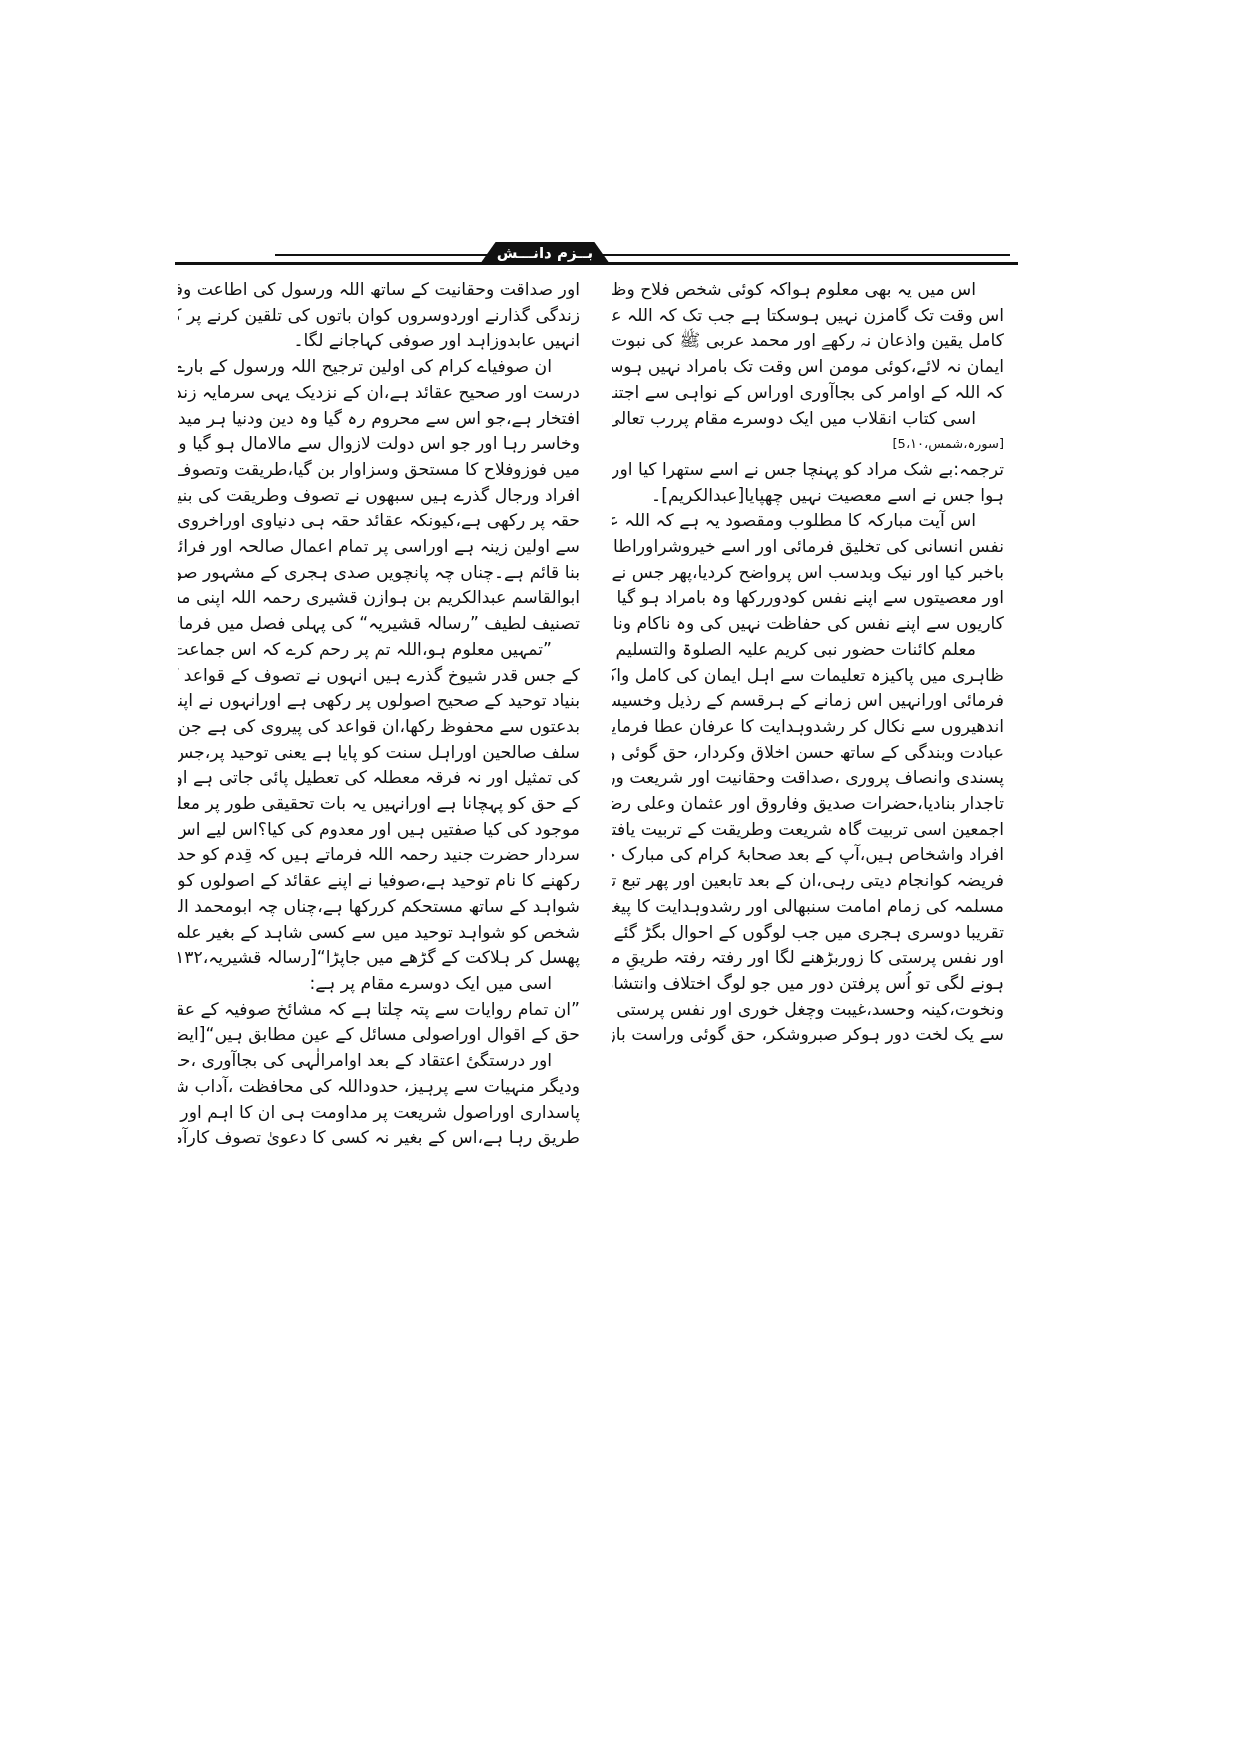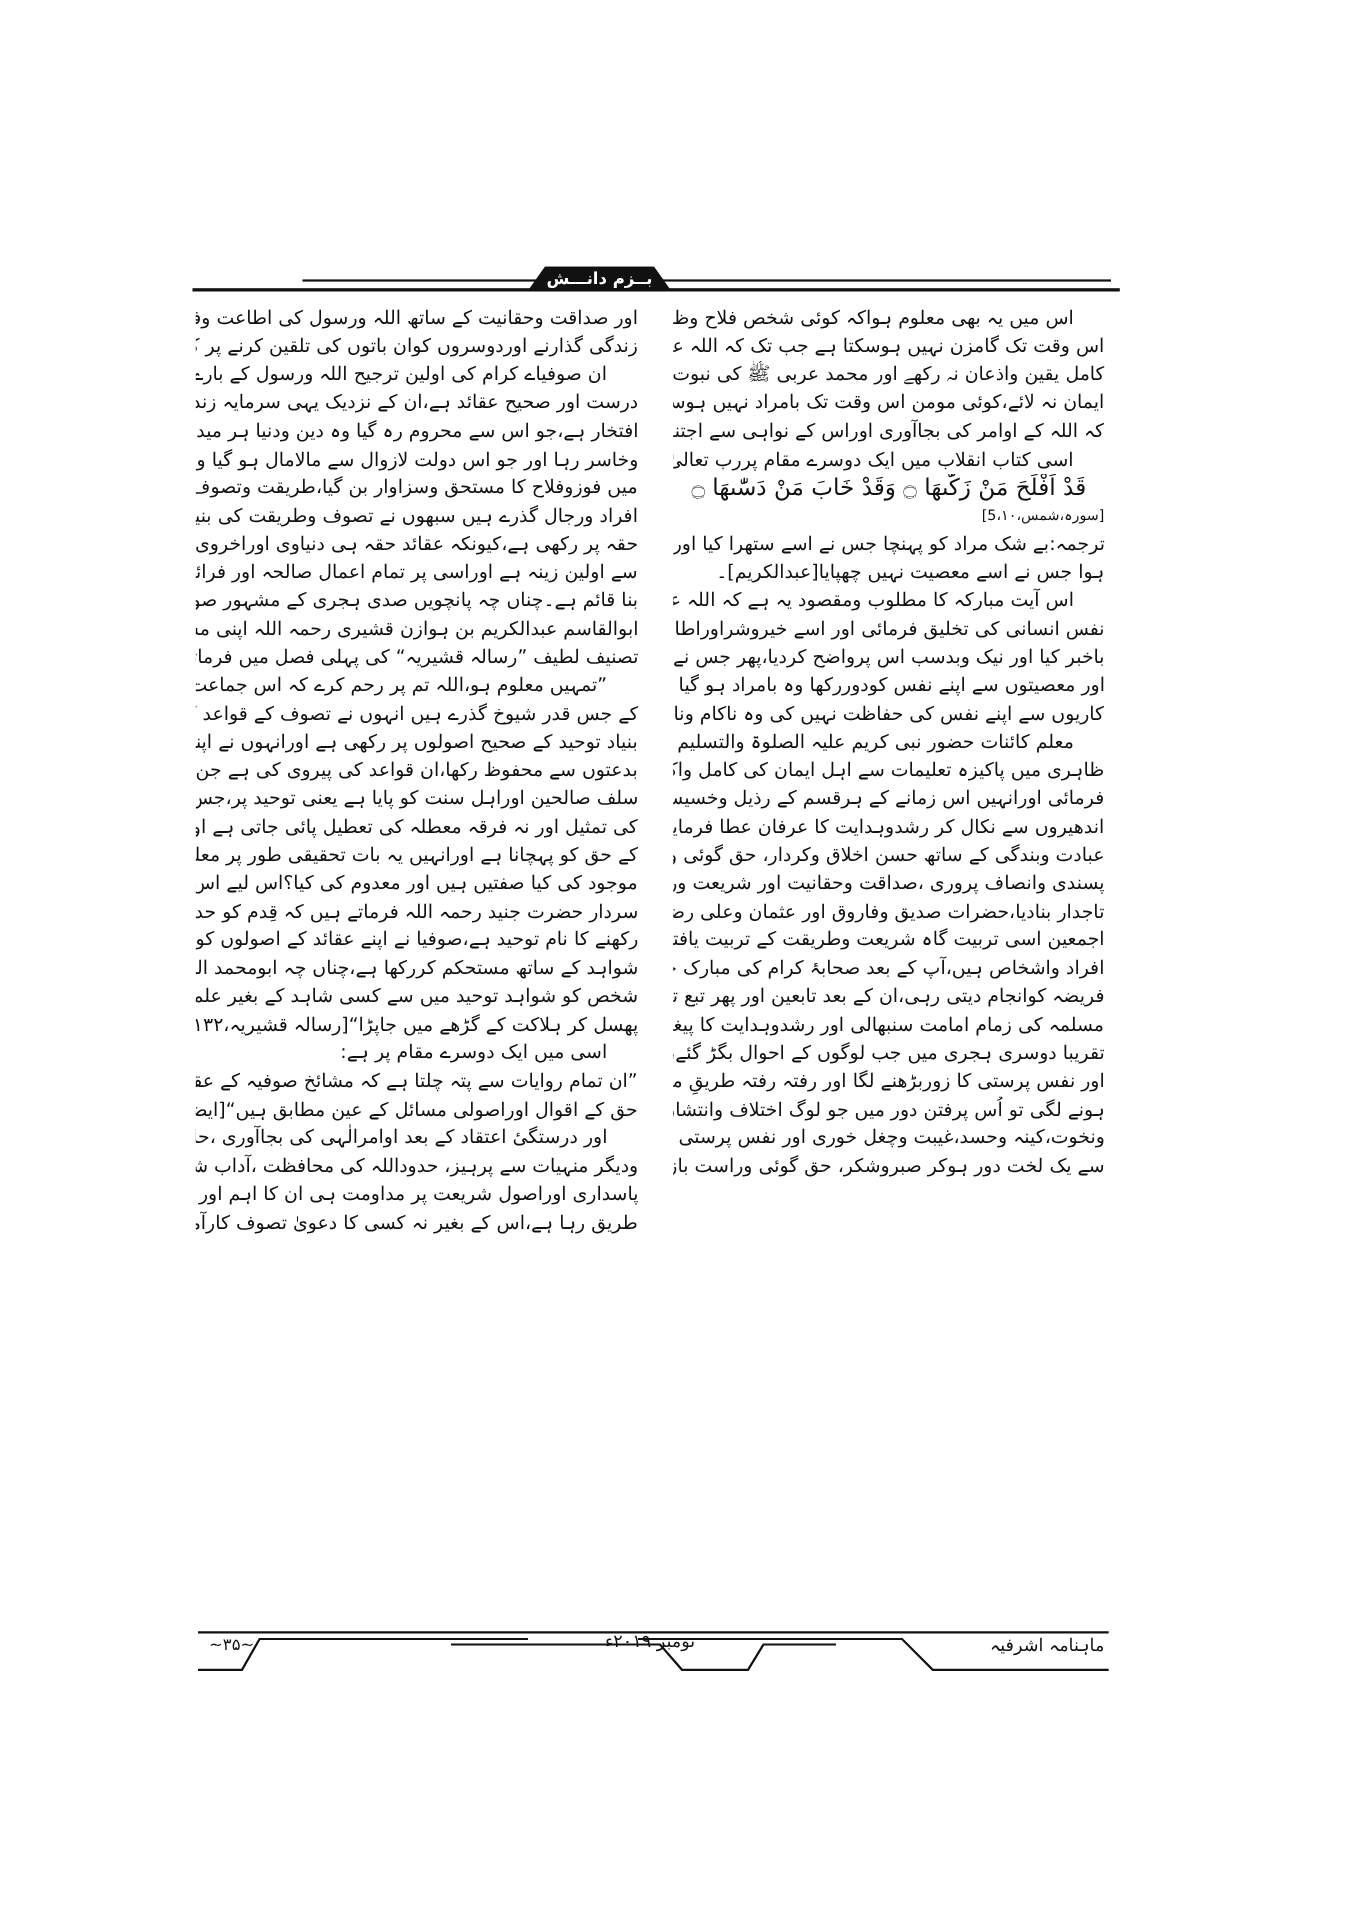--- a/index.html
+++ b/index.html
@@ -40,21 +40,20 @@
     <div class="tab">بــزم دانـــش</div>
   </div>
 
   <div class="col right" id="col-right">
       <span class="line indent">اس میں یہ بھی معلوم ہواکہ کوئی شخص فلاح وظفر کی شاہراہ پر</span>
       <span class="line ">اس وقت تک گامزن نہیں ہوسکتا ہے جب تک کہ اللہ عزوجل پر</span>
       <span class="line ">کامل یقین واذعان نہ رکھے اور محمد عربی ﷺ کی نبوت ورسالت پر</span>
       <span class="line ">ایمان نہ لائے،کوئی مومن اس وقت تک بامراد نہیں ہوسکتا جب تک</span>
       <span class="line ">کہ اللہ کے اوامر کی بجاآوری اوراس کے نواہی سے اجتناب کواپنے اوپر</span>
       <span class="line indent">اسی کتاب انقلاب میں ایک دوسرے مقام پررب تعالیٰ ارشاد</span>
-      <span class="line verse">قَدْ اَفْلَحَ مَنْ زَكّٰىهَا ۝ وَقَدْ خَابَ مَنْ دَسّٰىهَا ۝</span>
       <span class="line last ref">[سورہ،شمس،5،۱۰]</span>
       <span class="line ">ترجمہ:بے شک مراد کو پہنچا جس نے اسے ستھرا کیا اور نامراد</span>
       <span class="line last">ہوا جس نے اسے معصیت نہیں چھپایا[عبدالکریم]۔</span>
       <span class="line indent">اس آیت مبارکہ کا مطلوب ومقصود یہ ہے کہ اللہ عزوجل نے</span>
       <span class="line ">نفس انسانی کی تخلیق فرمائی اور اسے خیروشراوراطاعت ومعصیت سے</span>
       <span class="line ">باخبر کیا اور نیک وبدسب اس پرواضح کردیا،پھر جس نے ہرقسم کی برائیوں</span>
       <span class="line ">اور معصیتوں سے اپنے نفس کودوررکھا وہ بامراد ہو گیا اور جس نے غلط</span>
       <span class="line last">کاریوں سے اپنے نفس کی حفاظت نہیں کی وہ ناکام ونامراد ہوا۔</span>
       <span class="line indent">معلم کائنات حضور نبی کریم علیہ الصلوۃ والتسلیم نے اپنی حیات</span>
       <span class="line ">ظاہری میں پاکیزہ تعلیمات سے اہل ایمان کی کامل واکمل رہبری ورہنمائی</span>
@@ -69,20 +68,21 @@
       <span class="line ">مسلمہ کی زمام امامت سنبھالی اور رشدوہدایت کا پیغام عام فرمایا،ان کے بعد</span>
       <span class="line ">تقریبا دوسری ہجری میں جب لوگوں کے احوال بگڑ گئے، مطلق العنانی</span>
       <span class="line ">اور نفس پرستی کا زوربڑھنے لگا اور رفتہ رفتہ طریقِ مصطفیٰ سے دوری پیدا</span>
       <span class="line ">ہونے لگی تو اُس پرفتن دور میں جو لوگ اختلاف وانتشار، عجب وتکبر،کبر</span>
       <span class="line ">ونخوت،کینہ وحسد،غیبت وچغل خوری اور نفس پرستی کے دیگر مکروفریب</span>
       <span class="line ">سے یک لخت دور ہوکر صبروشکر، حق گوئی وراست بازی، توکل وقناعت</span>
     </div>
   <div class="col left" id="col-left">
       <span class="line ">اور صداقت وحقانیت کے ساتھ اللہ ورسول کی اطاعت وفرمابرداری میں</span>
       <span class="line ">زندگی گذارنے اوردوسروں کوان باتوں کی تلقین کرنے پر کمربستہ ہوئے</span>
+      <span class="line last">انہیں عابدوزاہد اور صوفی کہاجانے لگا۔</span>
       <span class="line indent">ان صوفیاے کرام کی اولین ترجیح اللہ ورسول کے بارے میں</span>
       <span class="line ">درست اور صحیح عقائد ہے،ان کے نزدیک یہی سرمایہ زندگی اور سرمایہ</span>
       <span class="line ">افتخار ہے،جو اس سے محروم رہ گیا وہ دین ودنیا ہر میدان میں خائب</span>
       <span class="line ">وخاسر رہا اور جو اس دولت لازوال سے مالامال ہو گیا وہ دنیا وآخرت</span>
       <span class="line ">میں فوزوفلاح کا مستحق وسزاوار بن گیا،طریقت وتصوف کے جتنے</span>
       <span class="line ">افراد ورجال گذرے ہیں سبھوں نے تصوف وطریقت کی بنیاد عقائد</span>
       <span class="line ">حقہ پر رکھی ہے،کیونکہ عقائد حقہ ہی دنیاوی اوراخروی نجات کا سب</span>
       <span class="line ">سے اولین زینہ ہے اوراسی پر تمام اعمال صالحہ اور فرائض وسنن کی</span>
       <span class="line ">بنا قائم ہے۔چناں چہ پانچویں صدی ہجری کے مشہور صوفی بزرگ</span>
       <span class="line ">ابوالقاسم عبدالکریم بن ہوازن قشیری رحمہ اللہ اپنی مشہور زمانہ</span>
@@ -102,24 +102,13 @@
       <span class="line last">پھسل کر ہلاکت کے گڑھے میں جاپڑا“[رسالہ قشیریہ،۱۳۲،مترجم]</span>
       <span class="line last indent">اسی میں ایک دوسرے مقام پر ہے:</span>
       <span class="line ">”ان تمام روایات سے پتہ چلتا ہے کہ مشائخ صوفیہ کے عقائد،اہل</span>
       <span class="line last">حق کے اقوال اوراصولی مسائل کے عین مطابق ہیں“[ایضا،ص:۱۴۳]</span>
       <span class="line indent">اور درستگیٔ اعتقاد کے بعد اوامرالٰہی کی بجاآوری ،حلال وحرام</span>
       <span class="line ">ودیگر منہیات سے پرہیز، حدوداللہ کی محافظت ،آداب شریعت کی</span>
       <span class="line ">پاسداری اوراصول شریعت پر مداومت ہی ان کا اہم اور محبوب</span>
       <span class="line ">طریق رہا ہے،اس کے بغیر نہ کسی کا دعویٰ تصوف کارآمد اور نہ ایسی</span>
     </div>
 
-  <div class="ftr">
-    <svg width="828" height="40">
-      <line x1="0" y1="2" x2="828" y2="2" stroke="#111" stroke-width="2"></line>
-      <polyline points="0,36 40,36 56,8 300,8" fill="none" stroke="#111" stroke-width="2"></polyline>
-      <polyline points="230,13 420,13 440,36 500,36 514,13 580,13" fill="none" stroke="#111" stroke-width="2"></polyline>
-      <polyline points="400,8 560,8 590,8 640,8 668,36 828,36" fill="none" stroke="#111" stroke-width="2"></polyline>
-    </svg>
-    <span class="pg">~۳۵~</span>
-    <span class="date">نومبر ۲۰۱۹ء</span>
-    <span class="mag">ماہنامہ اشرفیہ</span>
-  </div>
 </div>
 
 </body></html>

